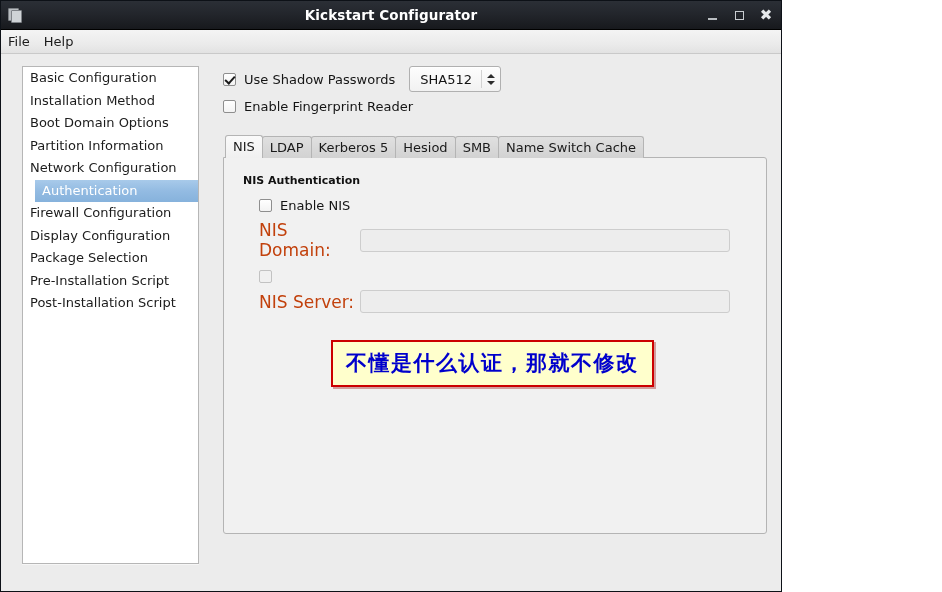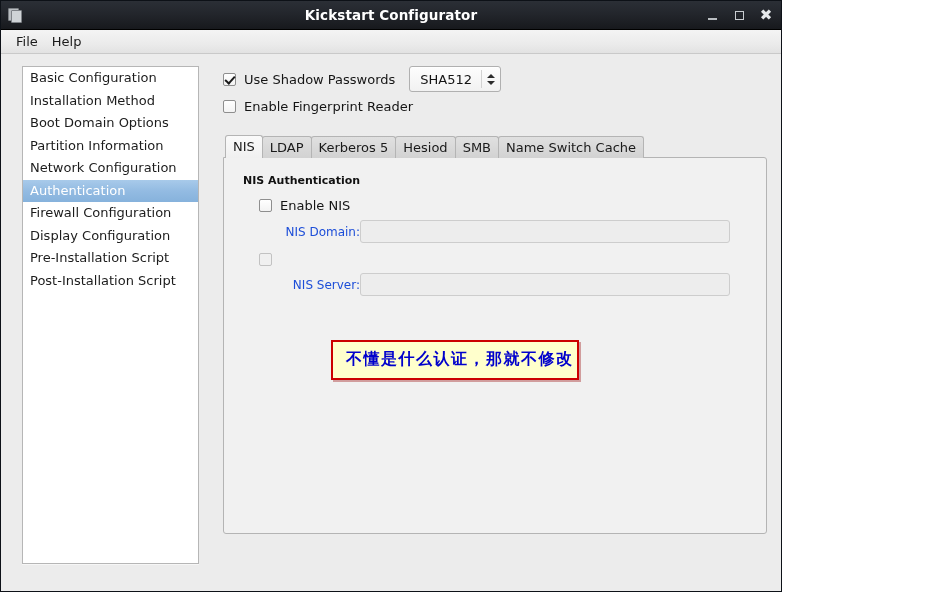--- a/index.html
+++ b/index.html
@@ -102,21 +102,20 @@
   }
 
   
   .menubar {
     height: 24px;
     flex: 0 0 24px;
     background: linear-gradient(to bottom, #f4f4f4 0%, #ebebeb 60%, #e2e2e2 100%);
     border-bottom: 1px solid #c9c9c9;
     display: flex;
     align-items: center;
-    padding-left: 8px;
     box-sizing: border-box;
   }
   .menu-item {
     font-size: 13px;
     color: #1b1b1b;
     padding: 2px 7px;
     cursor: default;
   }
 
   
@@ -144,20 +143,21 @@
     line-height: 22.5px;
     padding-left: 7px;
     font-size: 13px;
     color: #1c1c1c;
     white-space: nowrap;
     cursor: default;
   }
   .side-item.selected {
     background: linear-gradient(to bottom, #a8caea 0%, #93bbe2 50%, #86b2dc 100%);
     color: #ffffff;
+    margin-left: 12px;
   }
 
   
   .pane {
     position: absolute;
     left: 222px;
     top: 12px;
     right: 14px;
     top: 12px;
   }
@@ -297,46 +297,45 @@
     margin: 0 0 11px 1px;
   }
   .panel-indent { padding-left: 17px; }
 
   .fieldrow {
     display: flex;
     align-items: center;
     margin-bottom: 10px;
   }
   .fieldlabel {
-    font-size: 12px;
-    color: #1d4ed8;
+    font-size: 17px;
+    color: #c2410c;
     width: 101px;
     flex: 0 0 101px;
-    text-align: right;
   }
   .entry {
     flex: 1 1 auto;
     height: 23px;
     box-sizing: border-box;
     background: #ededed;
     border: 1px solid #cdcdcd;
     border-radius: 3px;
     margin-right: 18px;
   }
 
   
   .callout {
     position: absolute;
     left: 107px;
     top: 182px;
-    padding: 7px 3px 8px 13px;
+    padding: 7px 13px 8px 13px;
     background: #ffffcc;
     border: 2px solid #cc0000;
     box-shadow: 2px 2px 0 rgba(150,0,0,0.35);
-    font-size: 16px;
+    font-size: 21px;
     font-weight: bold;
     color: #0000cc;
     letter-spacing: 1.5px;
     white-space: nowrap;
   }
 </style>
 </head>
 <body>
 
 <div class="window">
@@ -369,20 +368,21 @@
 
     <div class="sidebar">
       <div class="side-item">Basic Configuration</div>
       <div class="side-item">Installation Method</div>
       <div class="side-item">Boot Domain Options</div>
       <div class="side-item">Partition Information</div>
       <div class="side-item">Network Configuration</div>
       <div class="side-item selected">Authentication</div>
       <div class="side-item">Firewall Configuration</div>
       <div class="side-item">Display Configuration</div>
+      <div class="side-item">Package Selection</div>
       <div class="side-item">Pre-Installation Script</div>
       <div class="side-item">Post-Installation Script</div>
     </div>
 
     <div class="pane">
 
 
       <div class="row">
         <span class="cbox checked"></span>
         <span class="cb-label">Use Shadow Passwords</span>

